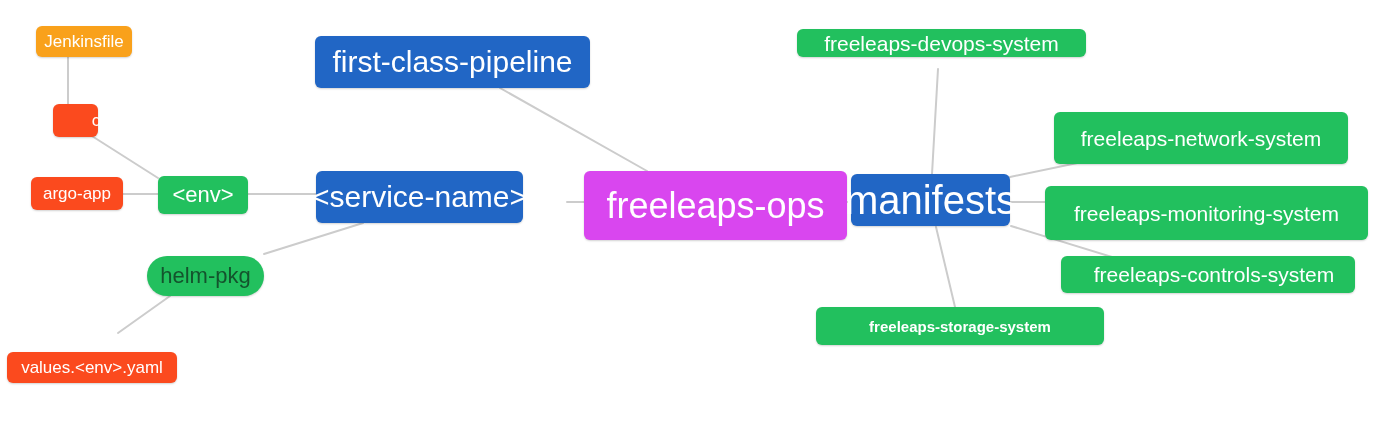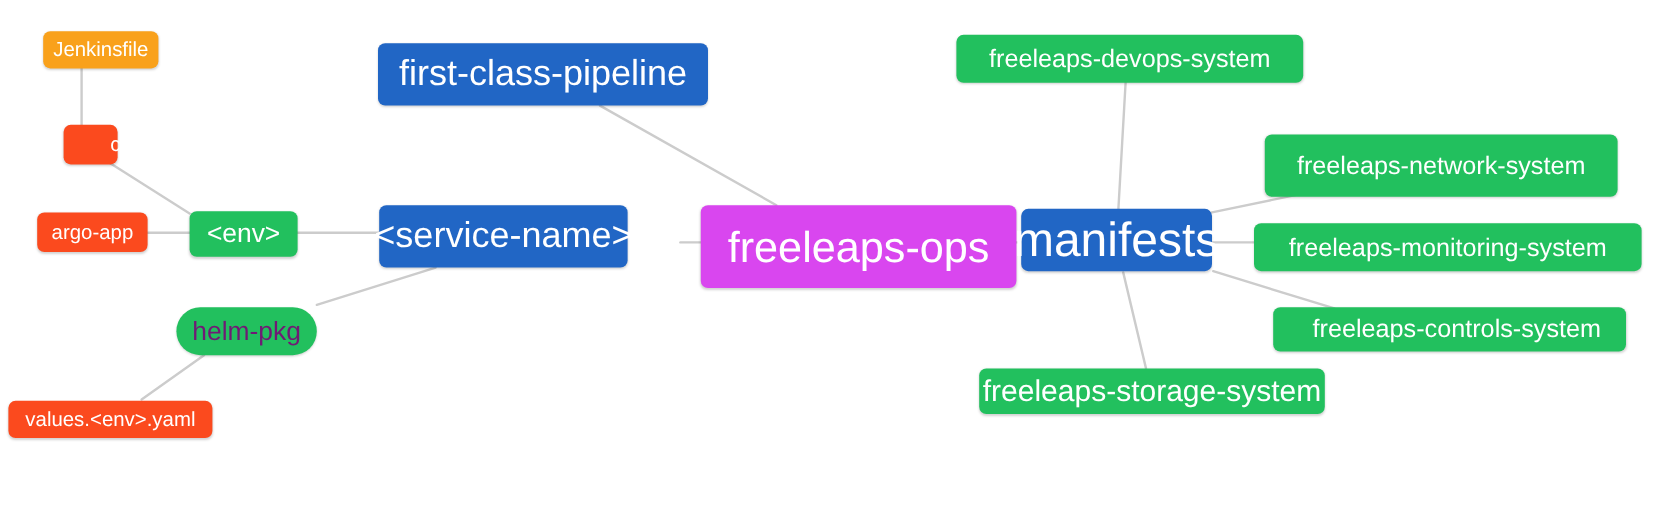--- a/index.html
+++ b/index.html
@@ -57,23 +57,23 @@
       <line x1="1010" y1="202" x2="1045" y2="202" stroke="#cccccc" stroke-width="2" stroke-linecap="round"></line>
       <line x1="1011" y1="226" x2="1112" y2="257" stroke="#cccccc" stroke-width="2" stroke-linecap="round"></line>
       <line x1="936" y1="227" x2="955" y2="307" stroke="#cccccc" stroke-width="2" stroke-linecap="round"></line>
     </svg>
 
 <div class="node" style="left: 584px; top: 171px; width: 263px; height: 69px; font-size: 36px; background: #d946ef; color: rgb(255, 255, 255);">freeleaps-ops</div>
     <div class="node" style="left: 315px; top: 36px; width: 275px; height: 52px; font-size: 30px; background: rgb(33, 102, 197); color: rgb(255, 255, 255);">first-class-pipeline</div>
     <div class="node" style="left: 316px; top: 171px; width: 207px; height: 52px; font-size: 30px; background: rgb(33, 102, 197); color: rgb(255, 255, 255);">&lt;service-name&gt;</div>
     <div class="node" style="left: 851px; top: 174px; width: 159px; height: 52px; font-size: 40px; background: rgb(33, 102, 197); color: rgb(255, 255, 255);">manifests</div>
     <div class="node" style="left: 158px; top: 176px; width: 90px; height: 38px; font-size: 22px; background: rgb(34, 192, 94); color: rgb(255, 255, 255);">&lt;env&gt;</div>
-    <div class="node" style="left: 147px; top: 256px; width: 117px; height: 40px; font-size: 22px; background: rgb(34, 192, 94); color: #701a75; border-radius: 20px;">helm-pkg</div>
+    <div class="node" style="left: 147px; top: 256px; width: 117px; height: 40px; font-size: 22px; background: rgb(34, 192, 94); color: #14532d; border-radius: 20px;">helm-pkg</div>
     <div class="node" style="left: 53px; top: 104px; width: 31px; height: 33px; font-size: 17px; background: rgb(251, 74, 30); color: rgb(255, 255, 255); padding-left: 45px;">ci</div>
     <div class="node" style="left: 31px; top: 177px; width: 92px; height: 33px; font-size: 17px; background: rgb(251, 74, 30); color: rgb(255, 255, 255); text-align: center;">argo-app</div>
-    <div class="node" style="left: 7px; top: 334px; width: 170px; height: 31px; font-size: 17px; background: rgb(251, 74, 30); color: rgb(255, 255, 255); text-align: center;">values.&lt;env&gt;.yaml</div>
+    <div class="node" style="left: 7px; top: 352px; width: 170px; height: 31px; font-size: 17px; background: rgb(251, 74, 30); color: rgb(255, 255, 255); text-align: center;">values.&lt;env&gt;.yaml</div>
     <div class="node" style="left: 20px; top: 26px; width: 96px; height: 31px; font-size: 17px; background: rgb(249, 161, 27); color: rgb(255, 255, 255); margin-left: 16px;">Jenkinsfile</div>
-    <div class="node" style="left: 797px; top: 29px; width: 289px; height: 40px; font-size: 21px; background: rgb(34, 192, 94); color: rgb(255, 255, 255);">freeleaps-devops-system</div>
+    <div class="node" style="left: 797px; top: 29px; width: 289px; height: 28px; font-size: 21px; background: rgb(34, 192, 94); color: rgb(255, 255, 255);">freeleaps-devops-system</div>
     <div class="node" style="left: 1054px; top: 112px; width: 294px; height: 52px; font-size: 21px; background: rgb(34, 192, 94); color: rgb(255, 255, 255);">freeleaps-network-system</div>
-    <div class="node" style="left: 1045px; top: 186px; width: 323px; height: 40px; font-size: 21px; background: rgb(34, 192, 94); color: rgb(255, 255, 255);">freeleaps-monitoring-system</div>
+    <div class="node" style="left: 1045px; top: 186px; width: 323px; height: 54px; font-size: 21px; background: rgb(34, 192, 94); color: rgb(255, 255, 255);">freeleaps-monitoring-system</div>
     <div class="node" style="left: 1061px; top: 256px; width: 294px; height: 37px; font-size: 21px; background: rgb(34, 192, 94); color: rgb(255, 255, 255); padding-left: 12px;">freeleaps-controls-system</div>
-    <div class="node" style="left: 816px; top: 307px; width: 288px; height: 38px; font-size: 25px; background: rgb(34, 192, 94); color: rgb(255, 255, 255);">freeleaps-storage-system</div>
+    <div class="node" style="left: 816px; top: 307px; width: 288px; height: 38px; font-size: 15px; background: rgb(34, 192, 94); color: rgb(255, 255, 255); font-weight: bold;">freeleaps-storage-system</div>
   </div>
 
 </body></html>

